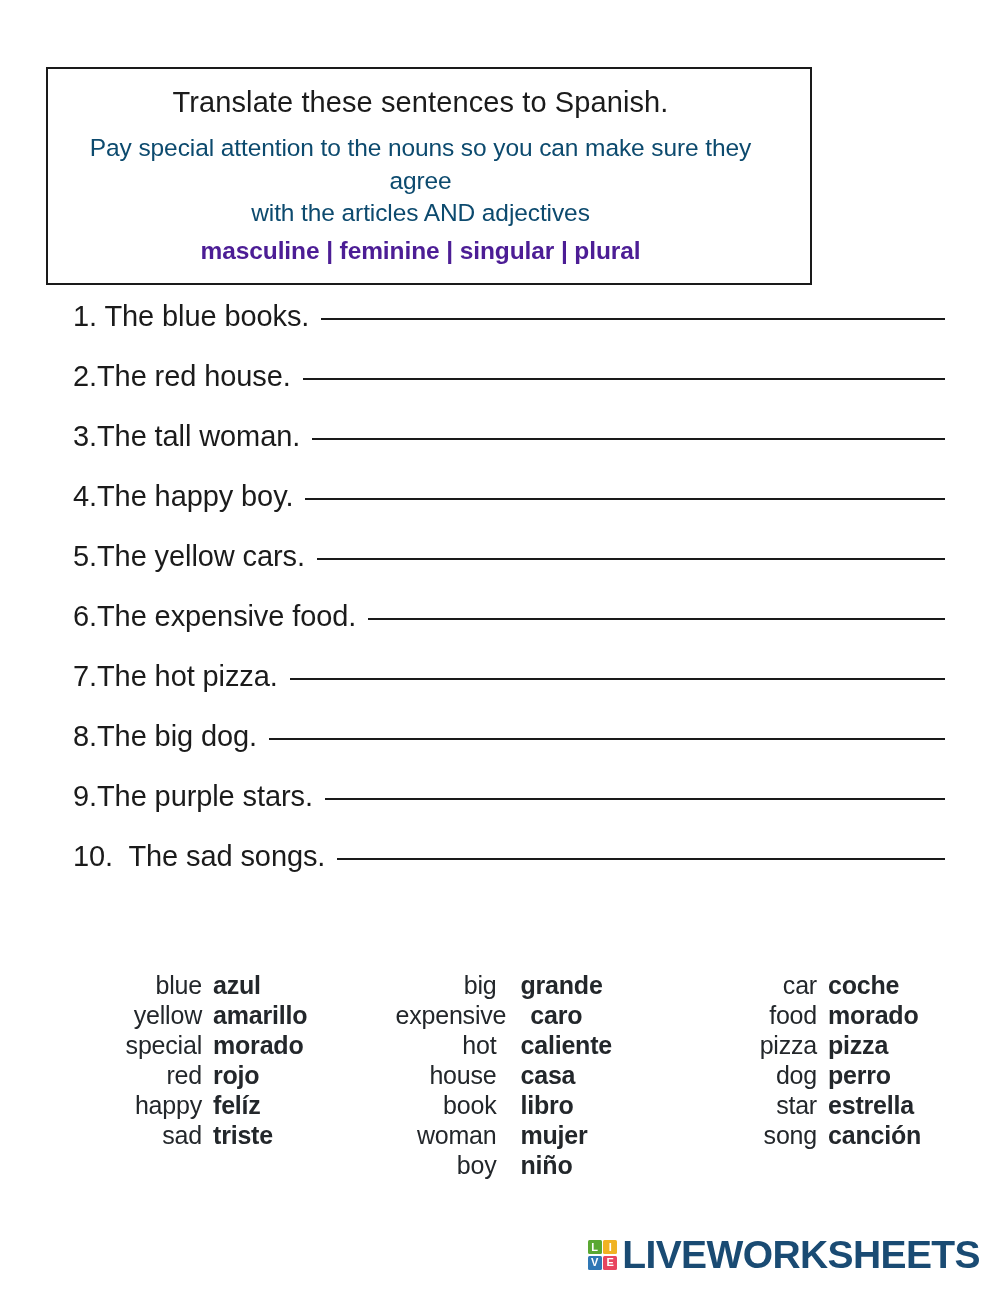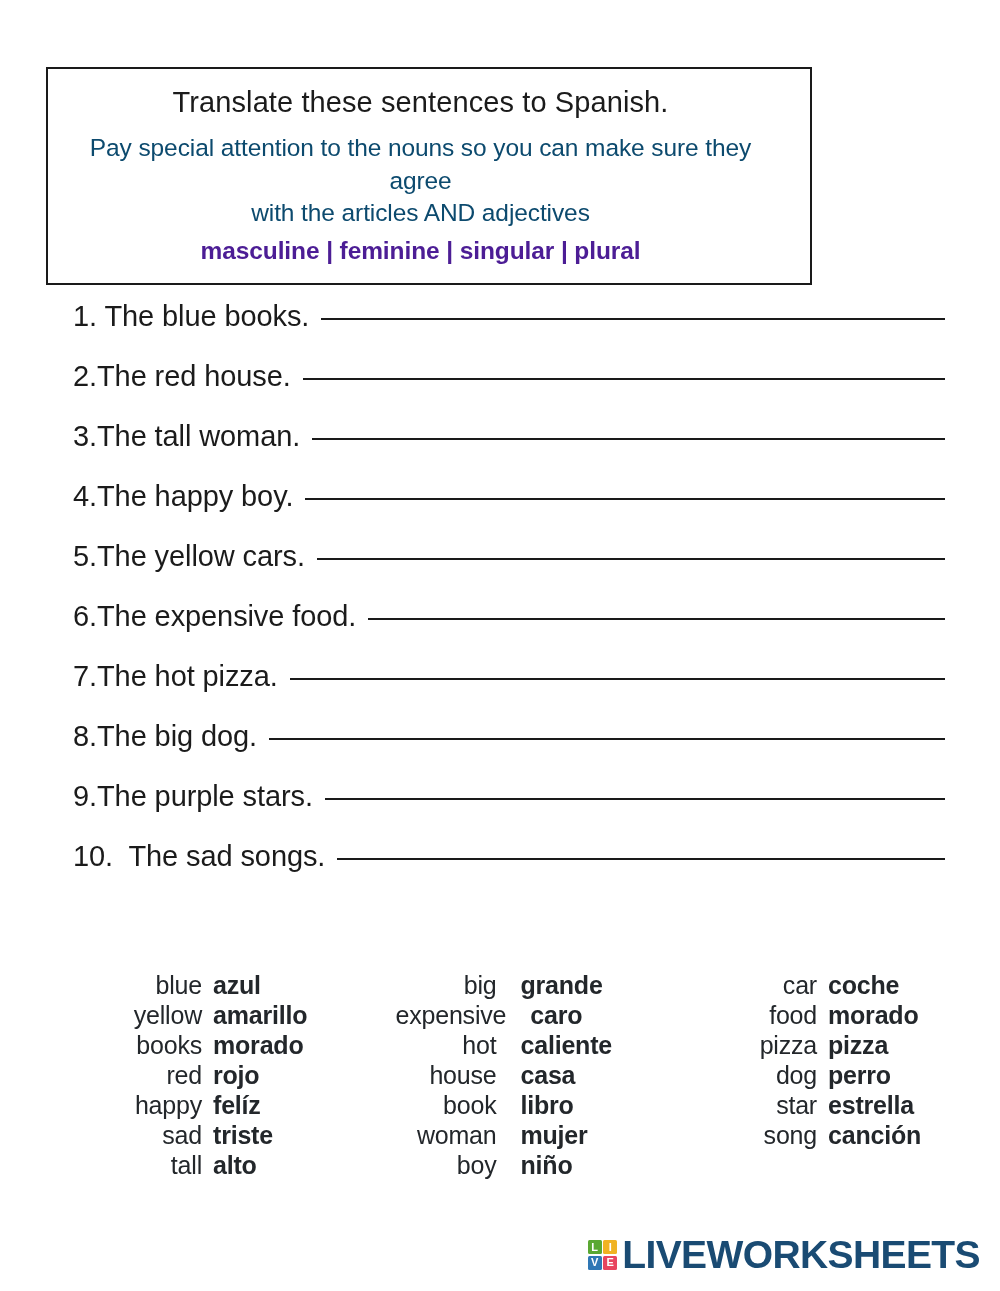--- a/index.html
+++ b/index.html
@@ -218,38 +218,34 @@
     <div class="vocab-col col1">
       <div class="vocab-row">
         <span class="vocab-en">blue</span>
         <span class="vocab-es">azul</span>
       </div>
       <div class="vocab-row">
         <span class="vocab-en">yellow</span>
         <span class="vocab-es">amarillo</span>
       </div>
       <div class="vocab-row">
-        <span class="vocab-en">books</span>
+        <span class="vocab-en">special</span>
         <span class="vocab-es">morado</span>
       </div>
       <div class="vocab-row">
         <span class="vocab-en">red</span>
         <span class="vocab-es">rojo</span>
       </div>
       <div class="vocab-row">
         <span class="vocab-en">happy</span>
         <span class="vocab-es">felíz</span>
       </div>
       <div class="vocab-row">
         <span class="vocab-en">sad</span>
         <span class="vocab-es">triste</span>
-      </div>
-      <div class="vocab-row">
-        <span class="vocab-en">tall</span>
-        <span class="vocab-es">alto</span>
       </div>
     </div>
     <div class="vocab-col col2">
       <div class="vocab-row">
         <span class="vocab-en">big</span>
         <span class="vocab-es">grande</span>
       </div>
       <div class="vocab-row">
         <span class="vocab-en">expensive</span>
         <span class="vocab-es">caro</span>

